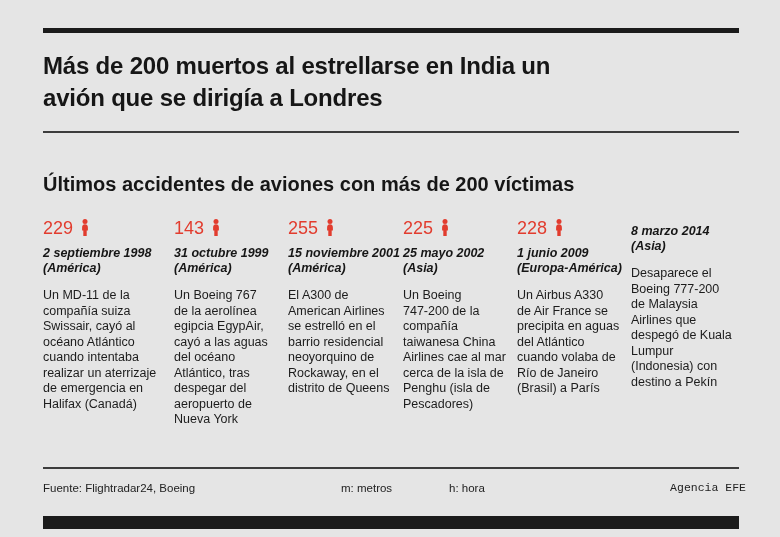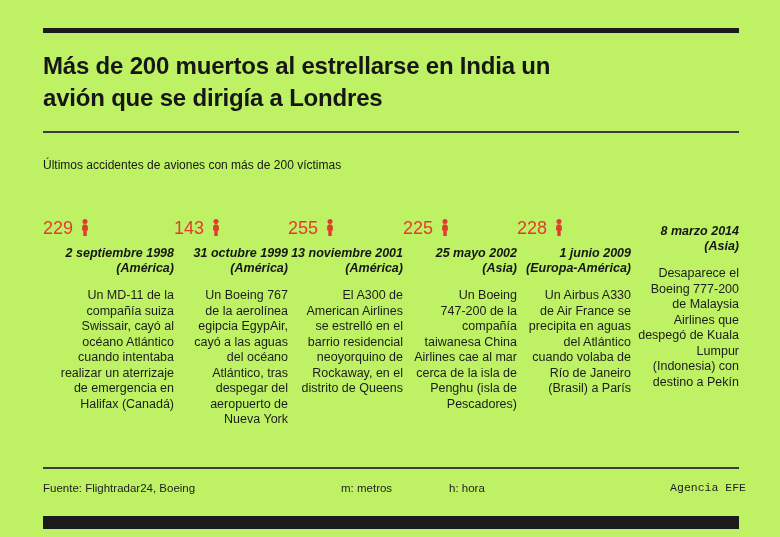--- a/index.html
+++ b/index.html
@@ -1,49 +1,48 @@
 <!DOCTYPE html>
 <html><head>
 <meta charset="utf-8">
 <style>
   html, body { margin: 0; padding: 0; background: #ffffff; }
   body { font-family: "Liberation Sans", "DejaVu Sans", sans-serif; color: #1a1a1a; }
   .canvas {
     position: relative;
     width: 780px;
     height: 537px;
-    background: #bef264;
+    background: #e5e5e5;
     overflow: hidden;
   }
   .bar-top {
     position: absolute; left: 43px; right: 41px; top: 28px; height: 5px;
     background: #1b1b1b;
   }
   .bar-bottom {
     position: absolute; left: 43px; right: 41px; top: 516px; height: 13px;
     background: #1b1b1b;
   }
   .title {
     position: absolute; left: 43px; top: 50px;
     font-size: 24px; font-weight: bold; line-height: 32px;
     letter-spacing: -0.2px; white-space: pre; color: #161616;
   }
   .rule-under-title {
     position: absolute; left: 43px; right: 41px; top: 131px; height: 2px;
     background: #3c3c3c;
   }
   .subtitle {
-    position: absolute; left: 43px; top: 158px;
-    font-size: 12px; font-weight: normal; color: #161616;
+    position: absolute; left: 43px; top: 173px;
+    font-size: 20px; font-weight: bold; color: #161616;
   }
   .columns {
     position: absolute; left: 43px; top: 218px; width: 700px;
     display: grid;
     grid-template-columns: 131px 114px 115px 114px 114px 108px;
-    text-align: right;
   }
   .col { position: relative; }
   .num-row { display: flex; align-items: flex-start; height: 22px; }
   .victims {
     font-size: 18px; line-height: 20px; font-weight: 400;
   }
   .person-icon { margin-left: 7px; margin-top: 1px; }
   .date {
     margin-top: 6px;
     font-size: 12.5px; font-weight: bold; line-height: 15px;
@@ -131,21 +130,21 @@
     <div class="col">
       <div class="num-row">
         <span class="victims" style="color:#e23c2e">255</span>
         <span class="person-icon"><svg width="10" height="17" viewBox="0 0 10 17">
               <g fill="#e23c2e">
                 <circle cx="5" cy="2.6" r="2.5"></circle>
                 <path d="M5 5.3 C2.9 5.3 2.1 6.7 2.1 8.7 L2.1 11.4 L3.3 11.4 L3.3 16.9 L6.7 16.9 L6.7 11.4 L7.9 11.4 L7.9 8.7 C7.9 6.7 7.1 5.3 5 5.3 Z"></path>
               </g>
             </svg></span>
       </div>
-      <div class="date">13 noviembre 2001
+      <div class="date">15 noviembre 2001
 (América)</div>
       <div class="desc">El A300 de
 American Airlines
 se estrelló en el
 barrio residencial
 neoyorquino de
 Rockaway, en el
 distrito de Queens</div>
     </div>
 

